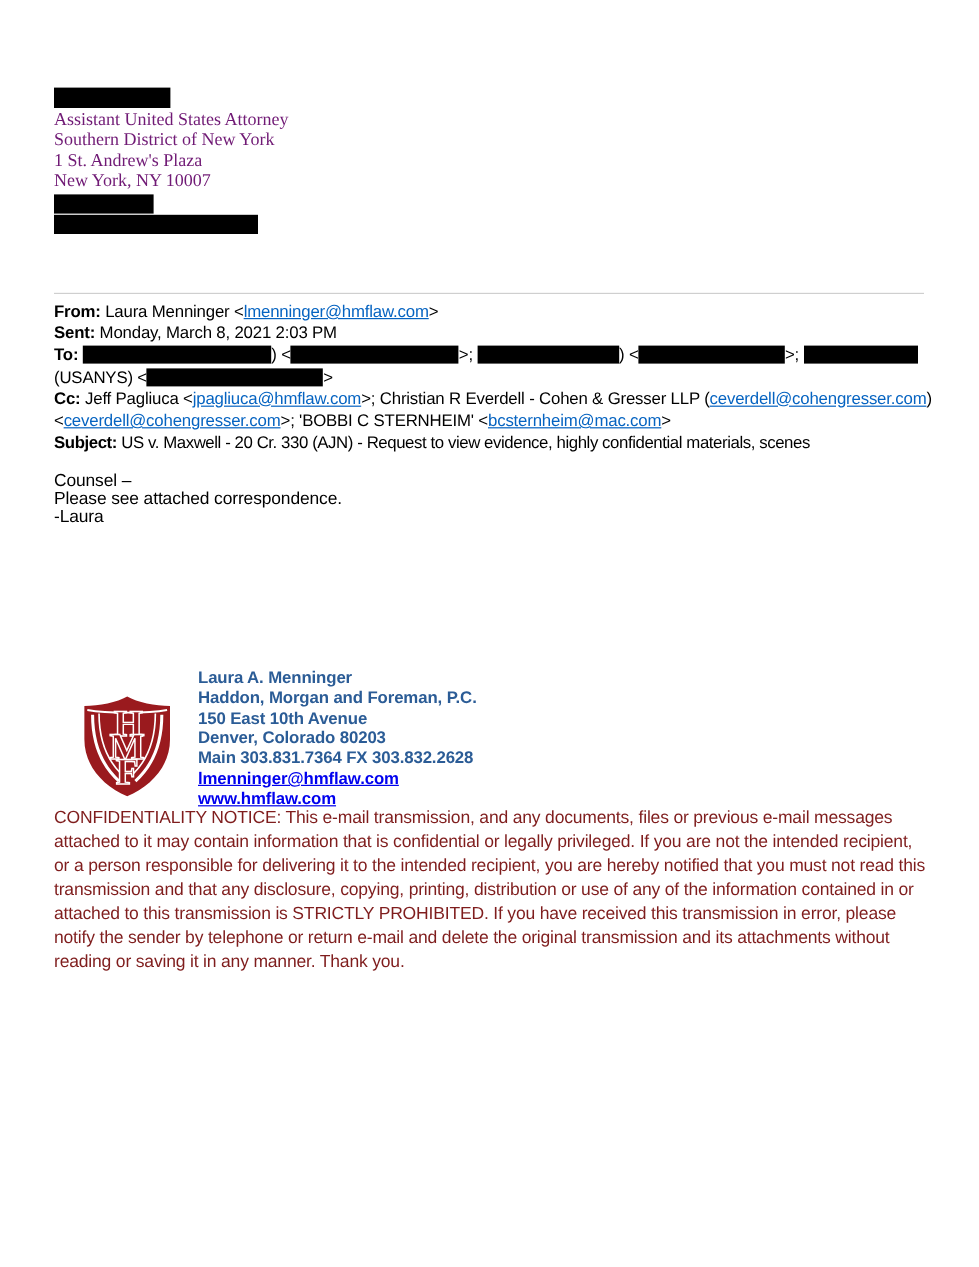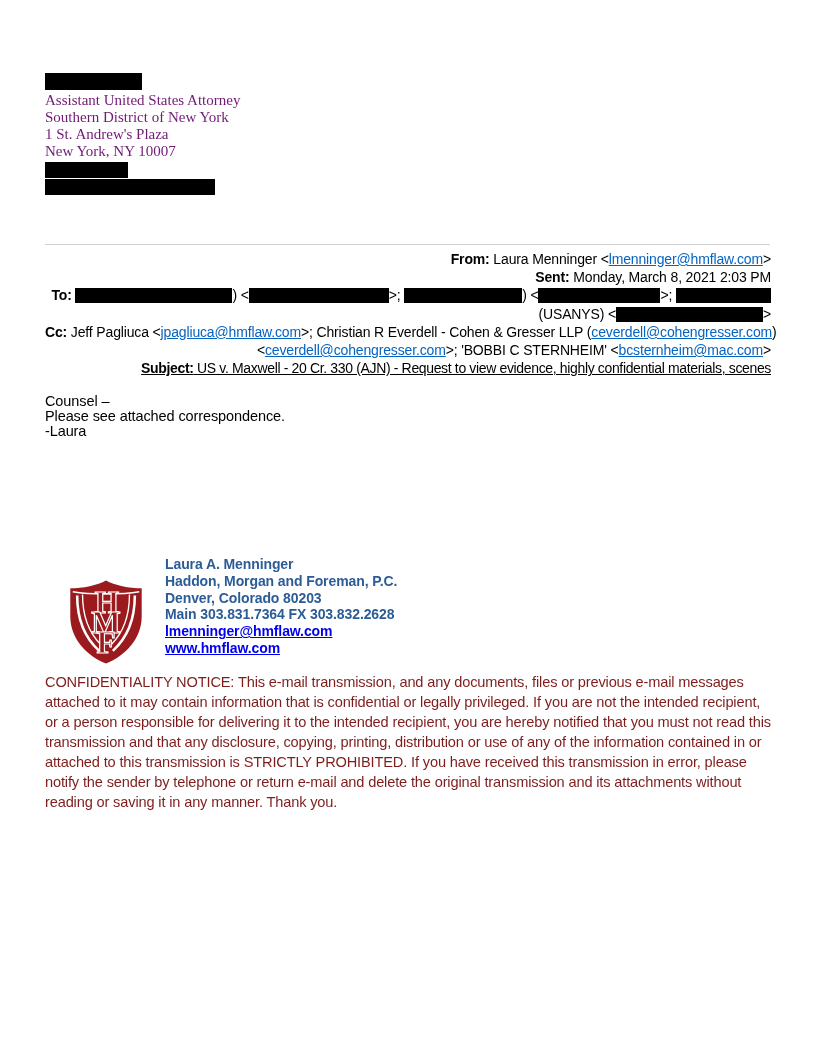--- a/index.html
+++ b/index.html
@@ -16,26 +16,26 @@
   .bar-lh1{width:97px;height:17px;margin-bottom:2px;}
   .bar-lh2{width:83px;height:16px;margin-top:2px;}
   .bar-lh3{width:170px;height:16px;margin-top:1px;}
   
   .sep{position:absolute;left:45px;top:244px;width:725px;height:0;border:none;border-top:1px solid #cfcfcf;margin:0;}
   
   .ehdr{
     position:absolute;left:45px;top:250px;width:726px;
     font-size:14px;line-height:18.2px;letter-spacing:-0.15px;
   }
-  .hline{white-space:nowrap;text-align:right;}
+  .hline{white-space:nowrap;}
   .lbl{font-weight:bold;}
   a.hlink{color:#0563c1;text-decoration:underline;cursor:pointer;}
   .rb{display:inline-block;background:#000;height:15px;vertical-align:-3px;}
   .w157{width:157px}.w140{width:140px}.w118{width:118px}.w122{width:122px}.w95{width:95px}.w147{width:147px}
-  .subj{letter-spacing:-0.35px;text-decoration:underline;}
+  .subj{letter-spacing:-0.35px;}
   
   .ebody{position:absolute;left:45px;top:394px;font-size:14.5px;letter-spacing:-0.1px;}
   .ebody p{margin:0;line-height:15px;}
   .ebody p + p{}
   
   .sig{position:absolute;left:45px;top:556px;display:flex;}
   .logo{width:88px;height:90px;margin-left:17px;margin-top:21px;flex:none;}
   .logo text{
     font-family:"Liberation Serif",serif;font-size:32px;font-weight:bold;
     fill:#9a1a1e;stroke:#ffffff;stroke-width:1.2px;text-anchor:middle;
@@ -108,20 +108,21 @@
       <path d="M21 18 C21 41 27.5 57 39.5 69" stroke="#ffffff" stroke-width="1.4" fill="none"></path>
       <path d="M74.5 19 C74.5 44 67 62 52 75.5" stroke="#ffffff" stroke-width="2.6" fill="none"></path>
       <path d="M69 18 C69 41 62.5 57 50.5 69" stroke="#ffffff" stroke-width="1.4" fill="none"></path>
       <text x="46" y="37">H</text>
       <text x="45" y="57">M</text>
       <text x="45" y="78">F</text>
     </svg>
     <div class="sig-text">
       <div>Laura A. Menninger</div>
       <div>Haddon, Morgan and Foreman, P.C.</div>
+      <div>150 East 10th Avenue</div>
       <div>Denver, Colorado 80203</div>
       <div>Main 303.831.7364 FX 303.832.2628</div>
       <div><a>lmenninger@hmflaw.com</a></div>
       <div><a>www.hmflaw.com</a></div>
     </div>
   </div>
 
   <div class="notice">CONFIDENTIALITY NOTICE: This e-mail transmission, and any documents, files or previous e-mail messages attached to it may contain information that is confidential or legally privileged. If you are not the intended recipient, or a person responsible for delivering it to the intended recipient, you are hereby notified that you must not read this transmission and that any disclosure, copying, printing, distribution or use of any of the information contained in or attached to this transmission is STRICTLY PROHIBITED. If you have received this transmission in error, please notify the sender by telephone or return e-mail and delete the original transmission and its attachments without reading or saving it in any manner. Thank you.</div>
 
 </div>

